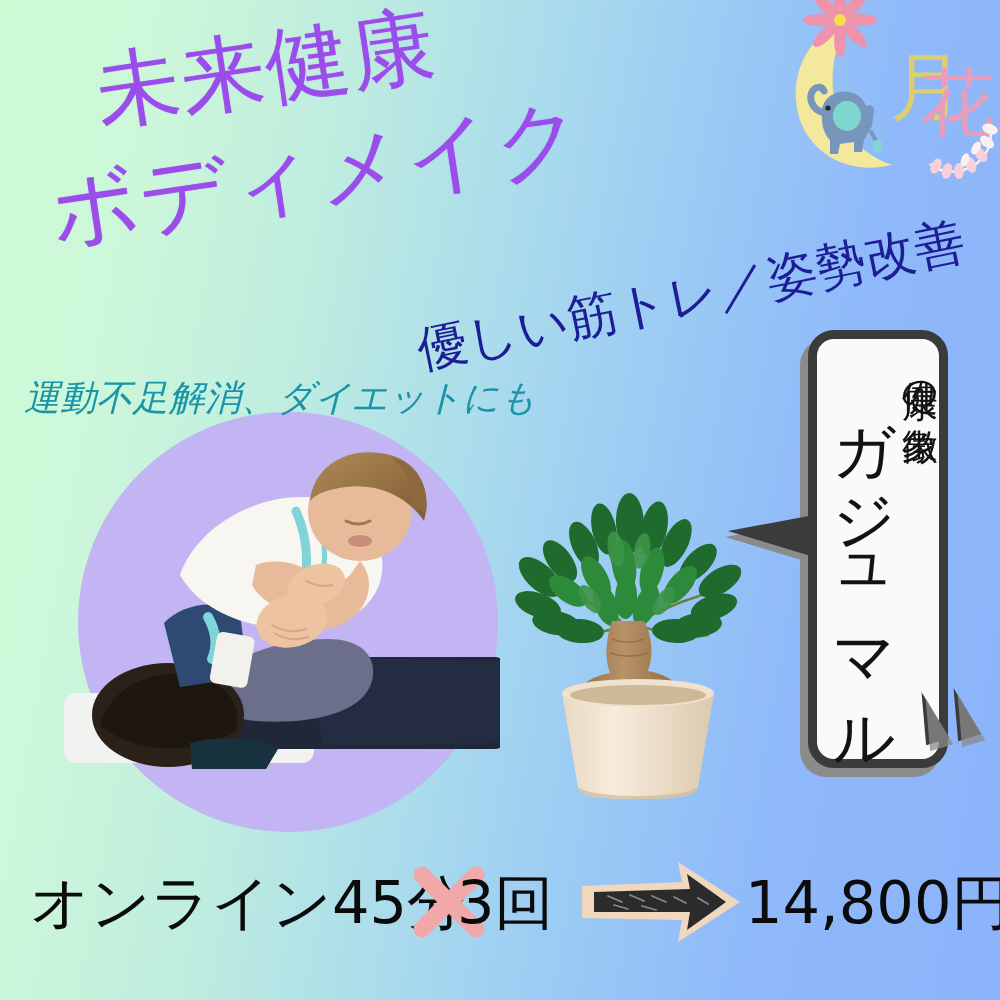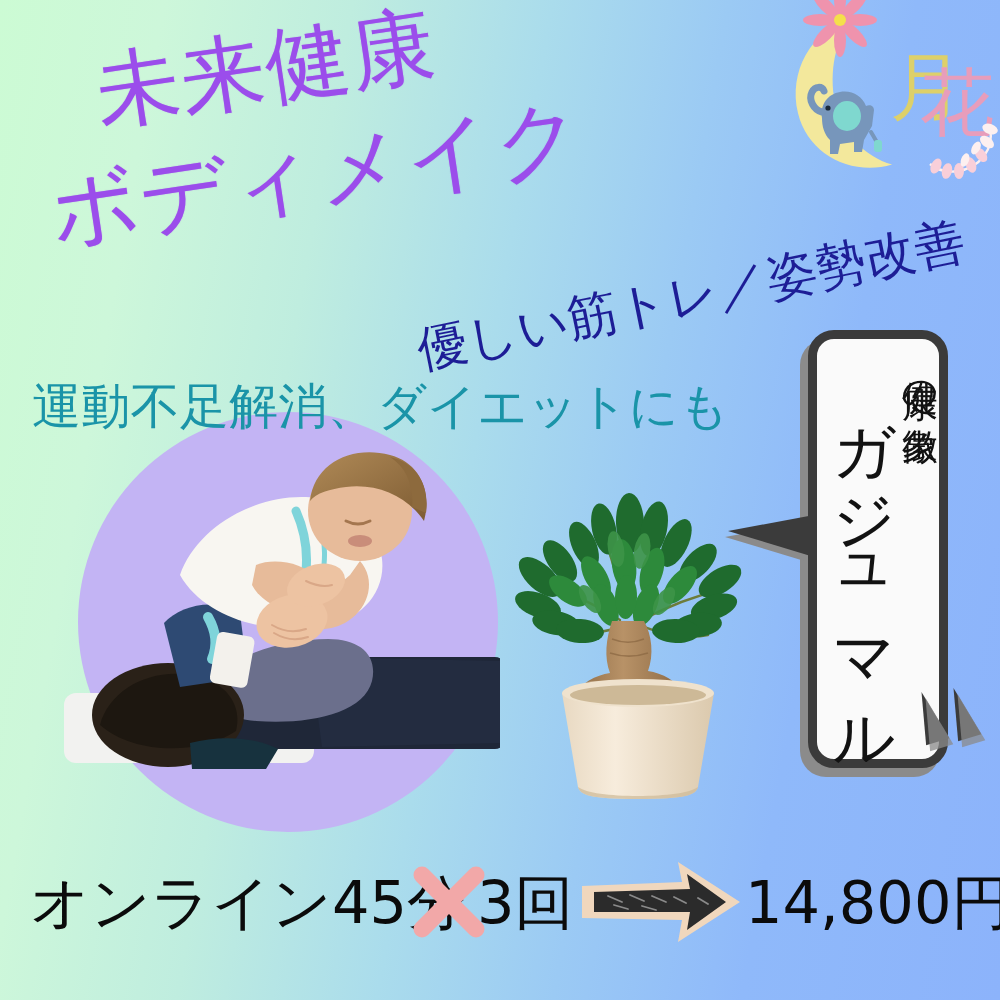--- a/index.html
+++ b/index.html
@@ -73,27 +73,28 @@
     color: #1d1d96;
     font-size: 50px;
     font-family: "DejaVu Sans", sans-serif;
     white-space: nowrap;
     letter-spacing: 0.005em;
   }
 
   
   .sub-teal {
     position: absolute;
-    left: 32px;
+    left: 24px;
     top: 374px;
     color: #1a94a8;
-    font-size: 49px;
+    font-size: 36px;
     font-family: "DejaVu Sans", sans-serif;
     white-space: nowrap;
     letter-spacing: 0.005em;
+    font-style: italic;
   }
 
   
   .photo-wrap {
     position: absolute;
     left: 60px;
     top: 425px;
     width: 440px;
     height: 355px;
   }
@@ -183,21 +184,21 @@
   }
   .price-text {
     position: absolute;
     font-family: "DejaVu Sans", sans-serif;
     color: #0b0b0b;
     font-size: 59px;
     white-space: nowrap;
     line-height: 95px;
   }
   .price-left  { left: 30px; }
-  .price-mid   { left: 477px; }
+  .price-mid   { left: 457px; }
   .price-right { left: 745px; }
 
   .x-mark {
     position: absolute;
     left: 410px;
     top: 8px;
     width: 78px;
     height: 78px;
   }
   .arrow-mark {

